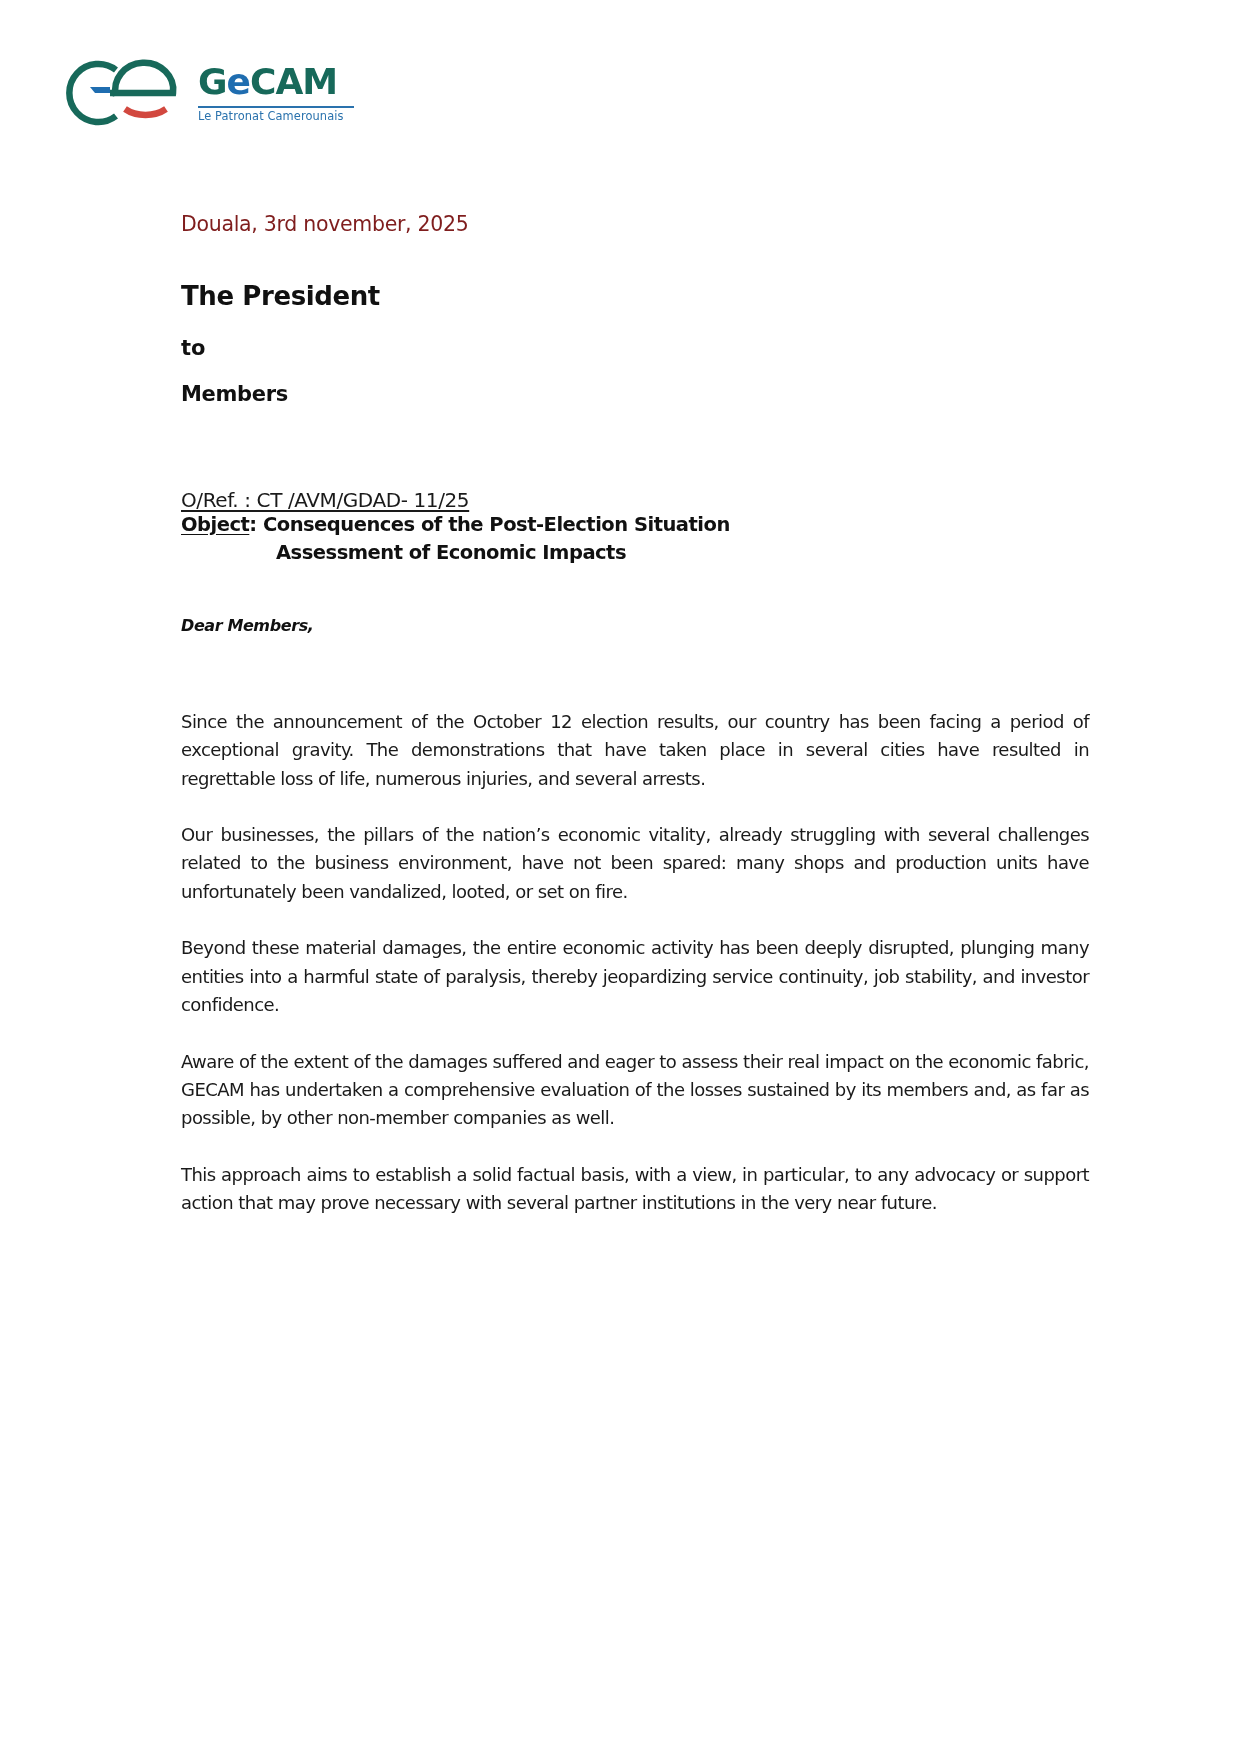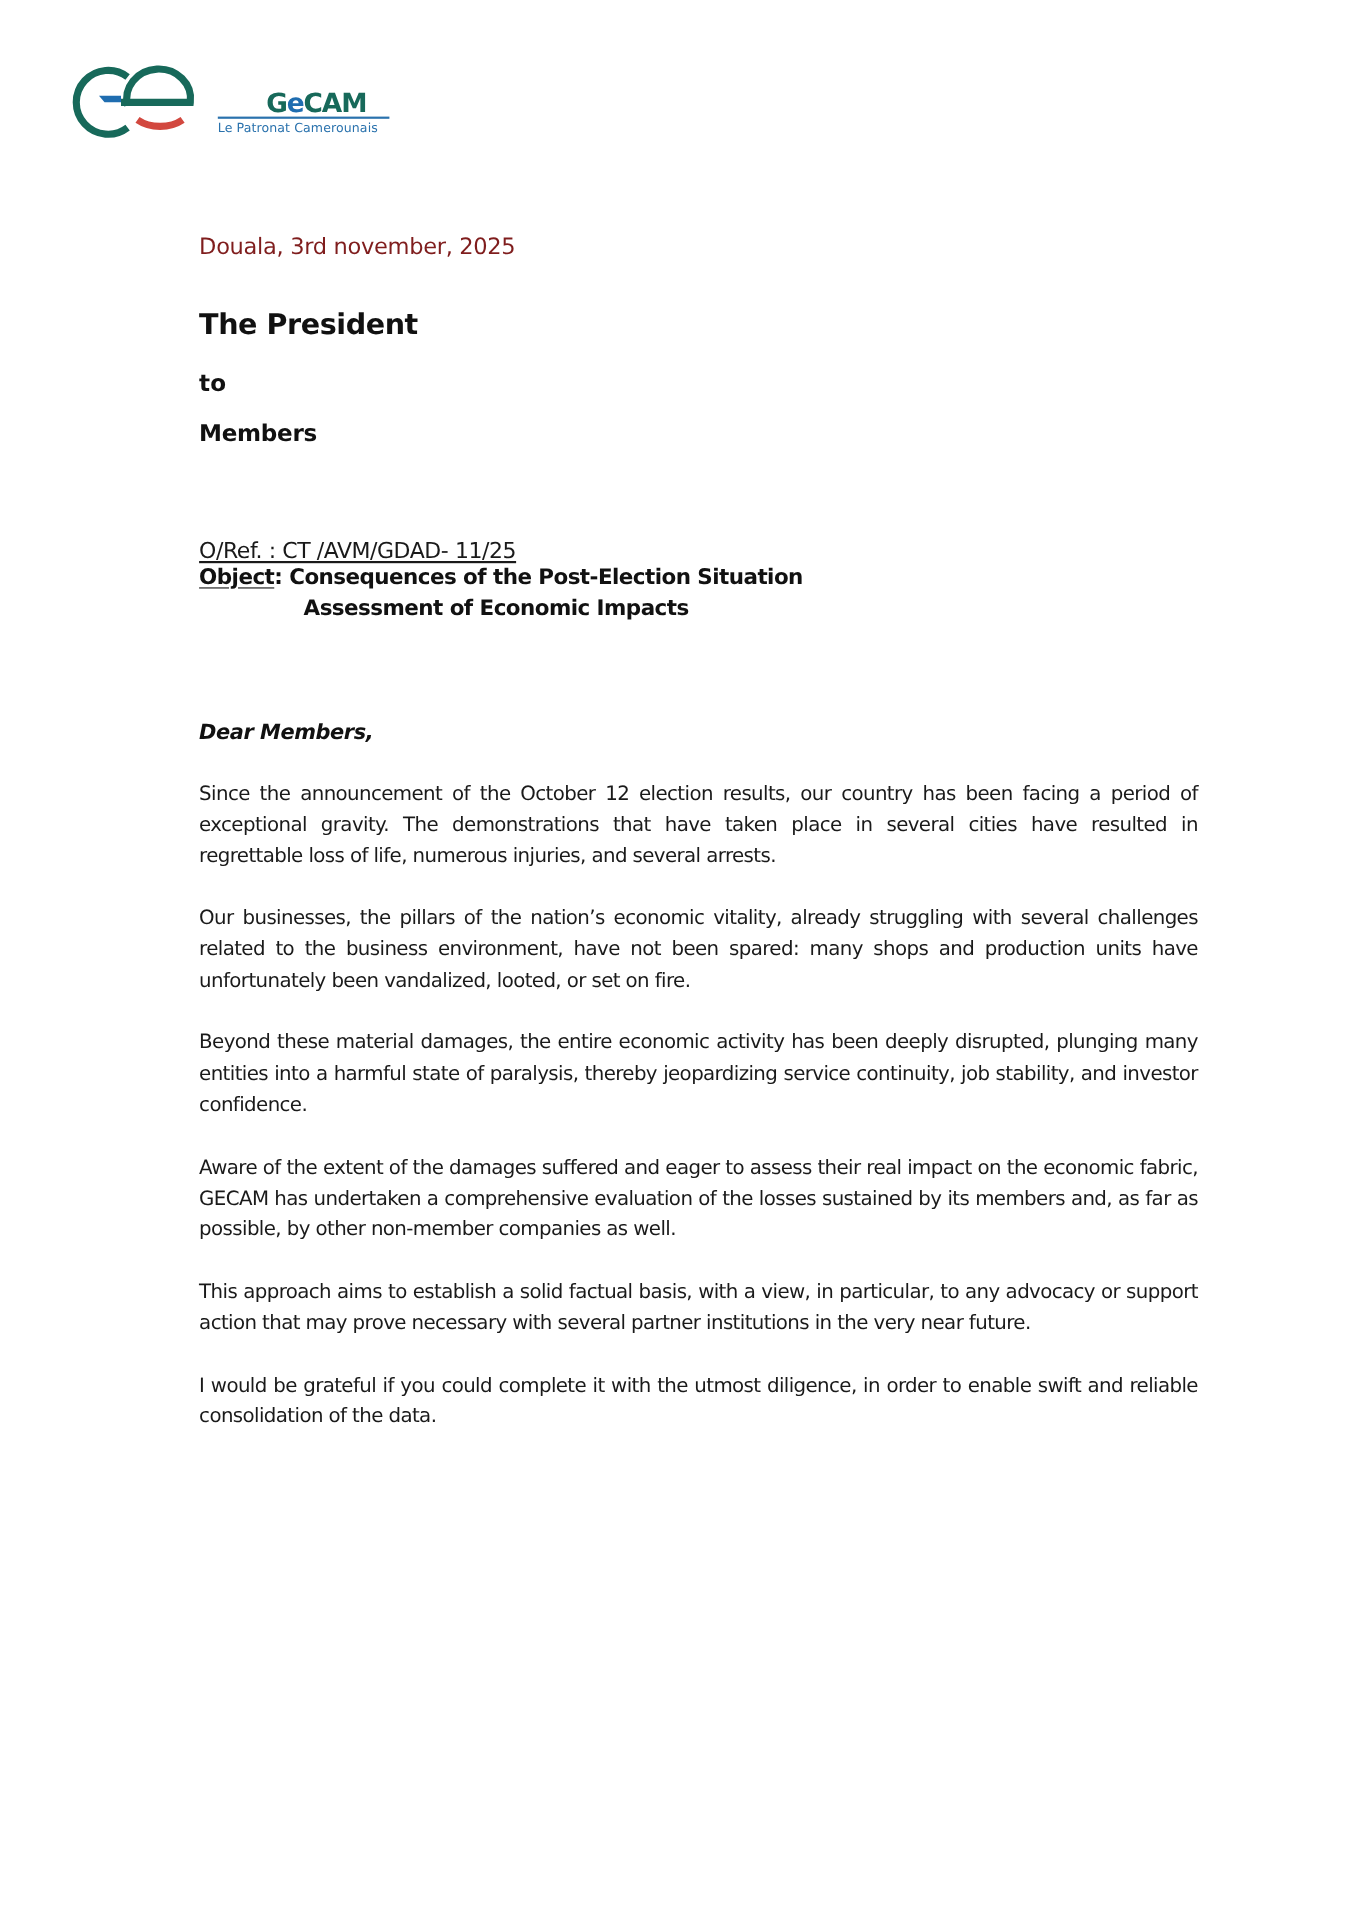--- a/index.html
+++ b/index.html
@@ -2,38 +2,38 @@
 <html><head>
 <meta charset="utf-8">
 <style>
   html, body { margin: 0; padding: 0; background: #ffffff; }
   body { width: 1241px; height: 1755px; position: relative; overflow: hidden; color: #111; }
   .page { position: absolute; left: 0; top: 0; width: 1241px; height: 1755px; background: #fff; }
 
   
   .logo { position: absolute; left: 58px; top: 56px; width: 310px; height: 72px; }
   .logo-mark { position: absolute; left: 0; top: 0; width: 122px; height: 72px; }
-  .wordmark { position: absolute; left: 140px; top: 20px; font-family: "DejaVu Sans", sans-serif; font-weight: bold;
-              font-size: 24px; line-height: 36px; color: #17695a; letter-spacing: -1px; white-space: nowrap; margin-left: 44px; }
+  .wordmark { position: absolute; left: 140px; top: 8px; font-family: "DejaVu Sans", sans-serif; font-weight: bold;
+              font-size: 36px; line-height: 36px; color: #17695a; letter-spacing: -1px; white-space: nowrap; }
   .wordmark .e-blue { color: #1f6db0; }
   .tag-rule { position: absolute; left: 140px; top: 50px; width: 156px; height: 1.5px; background: #2a72ad; }
   .tagline { position: absolute; left: 140px; top: 53px; font-family: "DejaVu Sans", sans-serif; font-size: 11.4px;
              line-height: 14px; color: #2a72ad; white-space: nowrap; letter-spacing: 0.1px; }
 
   .txt { position: absolute; left: 181px; font-family: "DejaVu Sans", sans-serif; white-space: nowrap; }
   .date { top: 210px; font-size: 20.5px; line-height: 28px; color: #7f1d1d; letter-spacing: -0.3px; }
   .sender { top: 279px; font-size: 26px; line-height: 34px; font-weight: bold; letter-spacing: -0.4px; }
   .to { top: 334px; font-size: 21px; line-height: 28px; font-weight: bold; }
   .recipient { top: 380px; font-size: 21px; line-height: 28px; font-weight: bold; letter-spacing: -0.3px; }
   .ref { top: 454px; font-size: 20px; line-height: 28px; text-decoration: underline; text-underline-offset: 3px;
          letter-spacing: -0.4px; color: #1a1a1a; margin-top: 32px; }
   .object { top: 511px; font-size: 19.5px; line-height: 28px; font-weight: bold; letter-spacing: -0.5px; }
   .object .obj-label { text-decoration: underline; text-underline-offset: 3px; }
   .object2 { left: 276px; top: 539px; font-size: 19.5px; line-height: 28px; font-weight: bold; letter-spacing: -0.5px; }
-  .salutation { top: 652px; font-size: 19px; line-height: 28px; font-weight: bold; font-style: italic; letter-spacing: -0.4px; }
+  .salutation { top: 612px; font-size: 16px; line-height: 28px; font-weight: bold; font-style: italic; letter-spacing: -0.4px; }
 
   .body { position: absolute; left: 181px; top: 708px; width: 908px; font-family: "DejaVu Sans", sans-serif;
           font-size: 18px; line-height: 28.3px; color: #1a1a1a; letter-spacing: -0.55px; }
   .body p { margin: 0 0 28.3px 0; text-align: justify; }
 </style>
 </head>
 <body>
 
 <div class="page">
 
@@ -64,16 +64,15 @@
   <div class="txt object2">Assessment of Economic Impacts</div>
 
   <div class="txt salutation">Dear Members,</div>
 
   <div class="body">
     <p>Since the announcement of the October 12 election results, our country has been facing a period of exceptional gravity. The demonstrations that have taken place in several cities have resulted in regrettable loss of life, numerous injuries, and several arrests.</p>
     <p>Our businesses, the pillars of the nation’s economic vitality, already struggling with several challenges related to the business environment, have not been spared: many shops and production units have unfortunately been vandalized, looted, or set on fire.</p>
     <p>Beyond these material damages, the entire economic activity has been deeply disrupted, plunging many entities into a harmful state of paralysis, thereby jeopardizing service continuity, job stability, and investor confidence.</p>
     <p>Aware of the extent of the damages suffered and eager to assess their real impact on the economic fabric, GECAM has undertaken a comprehensive evaluation of the losses sustained by its members and, as far as possible, by other non-member companies as well.</p>
     <p>This approach aims to establish a solid factual basis, with a view, in particular, to any advocacy or support action that may prove necessary with several partner institutions in the very near future.</p>
-    <p>I would be grateful if you could complete it with the utmost diligence, in order to enable swift and reliable consolidation of the data.</p>
   </div>
 
 </div>
 
 </body></html>

